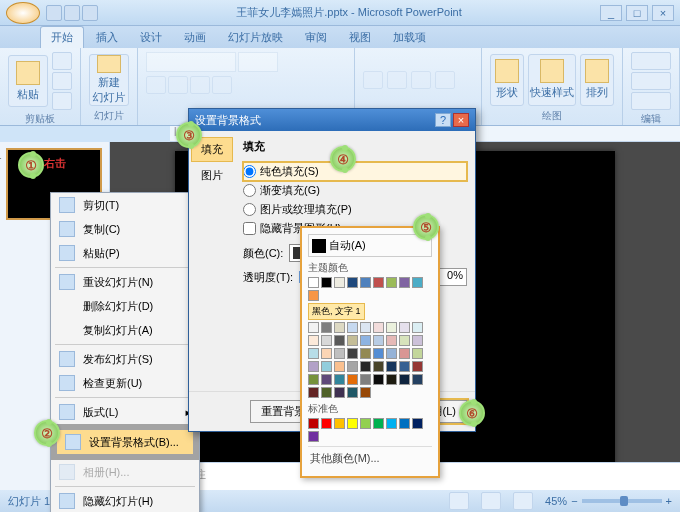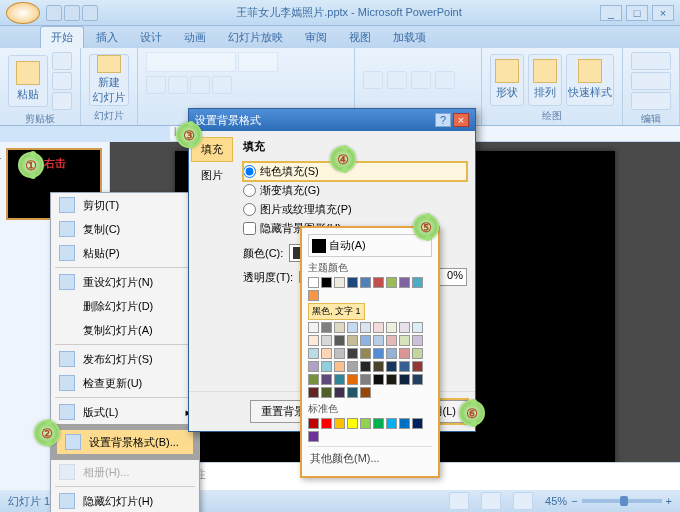--- a/index.html
+++ b/index.html
@@ -161,27 +161,27 @@
         <div class="smbtn"></div>
     </div>
     <div class="group-label">段落</div>
   </div>
   <div class="group">
     <div class="group-body">
       <div class="bigbtn" style="width:34px">
           <div class="ic"></div>
           <span>形状</span>
         </div>
+      <div class="bigbtn" style="width:48px">
+          <div class="ic"></div>
+          <span>快速样式</span>
+        </div>
       <div class="bigbtn" style="width:34px">
           <div class="ic"></div>
           <span>排列</span>
-        </div>
-      <div class="bigbtn" style="width:48px">
-          <div class="ic"></div>
-          <span>快速样式</span>
         </div>
     </div>
     <div class="group-label">绘图</div>
   </div>
   <div class="group">
     <div class="group-body" style="flex-direction:column;gap:2px">
       <div class="smbtn" style="width:40px"></div>
       <div class="smbtn" style="width:40px"></div>
       <div class="smbtn" style="width:40px"></div>
     </div>

